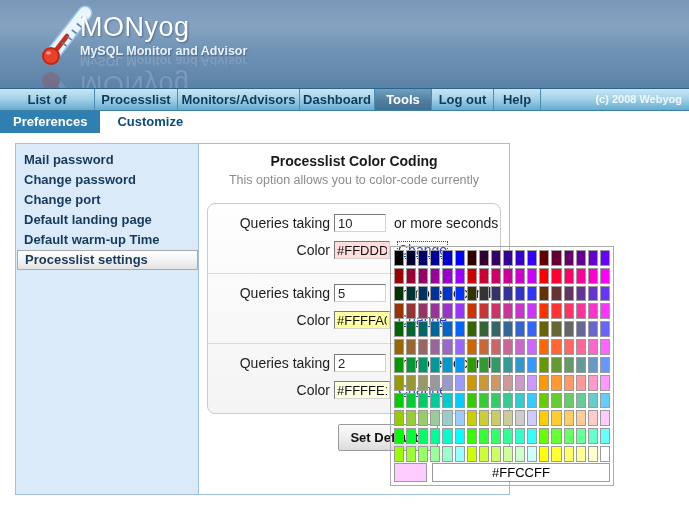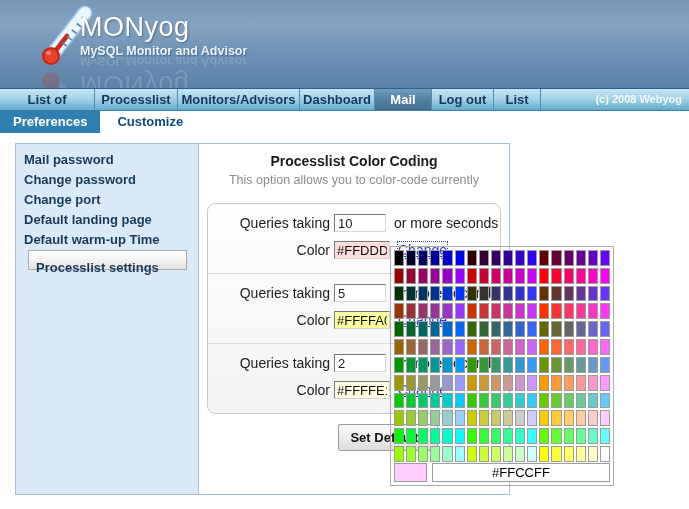--- a/index.html
+++ b/index.html
@@ -41,22 +41,22 @@
   .subtab { height:22px; line-height:22px; padding:0 13px; font-size:13px; font-weight:bold;
             color:#0D4C7A; cursor:pointer; }
   .subtab.active { background:#2F80B1; color:#ffffff; }
   .subtab + .subtab { margin-left:4px; }
 
   
   .sidebar { position:absolute; left:15px; top:143px; width:185px; height:352px;
              background:#DAEAF9; border:1px solid #A5C0DC; padding-top:6px; }
   .side-item { height:20px; line-height:18px; padding:1px 8px; font-size:13px; font-weight:bold;
                color:#173A5C; cursor:pointer; white-space:nowrap; }
-  .side-item.sel { margin:0 12px; background:linear-gradient(180deg,#FFFFFF 0%,#F2F2F2 55%,#E2E2E2 100%);
-                   border:1px solid #ABABAB; padding:8px 7px; line-height:18px; }
+  .side-item.sel { margin:0 1px; background:linear-gradient(180deg,#FFFFFF 0%,#F2F2F2 55%,#E2E2E2 100%);
+                   border:1px solid #ABABAB; padding:0 7px; line-height:18px; }
 
   
   .panel { position:absolute; left:198px; top:143px; width:312px; height:352px;
            background:#fff; border:1px solid #9FC0DB; }
   .panel-title { margin-top:9px; text-align:center; font-size:14px; font-weight:bold; color:#1A1A1A; }
   .panel-desc { text-align:center; font-size:12.5px; color:#8C8C8C; line-height:16px; margin-top:3px; }
 
   .groupbox { position:absolute; left:8px; top:59px; width:294px; height:211px;
               border:1px solid #CBCBCB; border-radius:8px;
               background:linear-gradient(180deg,#FEFEFE 0%,#F4F4F4 100%); overflow:hidden; }
@@ -127,23 +127,23 @@
       <div class="app-subtitle">MySQL Monitor and Advisor</div>
     </div>
   </div>
 
   <div class="mainnav">
     <div class="nav-cells" id="nav-cells">
         <div class="nav-item">List of MONyog</div>
         <div class="nav-item">Processlist</div>
         <div class="nav-item">Monitors/Advisors</div>
         <div class="nav-item">Dashboard</div>
-        <div class="nav-item active">Mail</div>
+        <div class="nav-item active">Tools</div>
         <div class="nav-item">Log out</div>
-        <div class="nav-item">List</div>
+        <div class="nav-item">Help</div>
       </div>
     <div class="nav-copyright">(c) 2008 Webyog</div>
   </div>
 
   <div class="subnav" id="subnav">
       <div class="subtab active">Preferences</div>
       <div class="subtab">Customize</div>
     </div>
 
   <div class="sidebar" id="sidebar">

